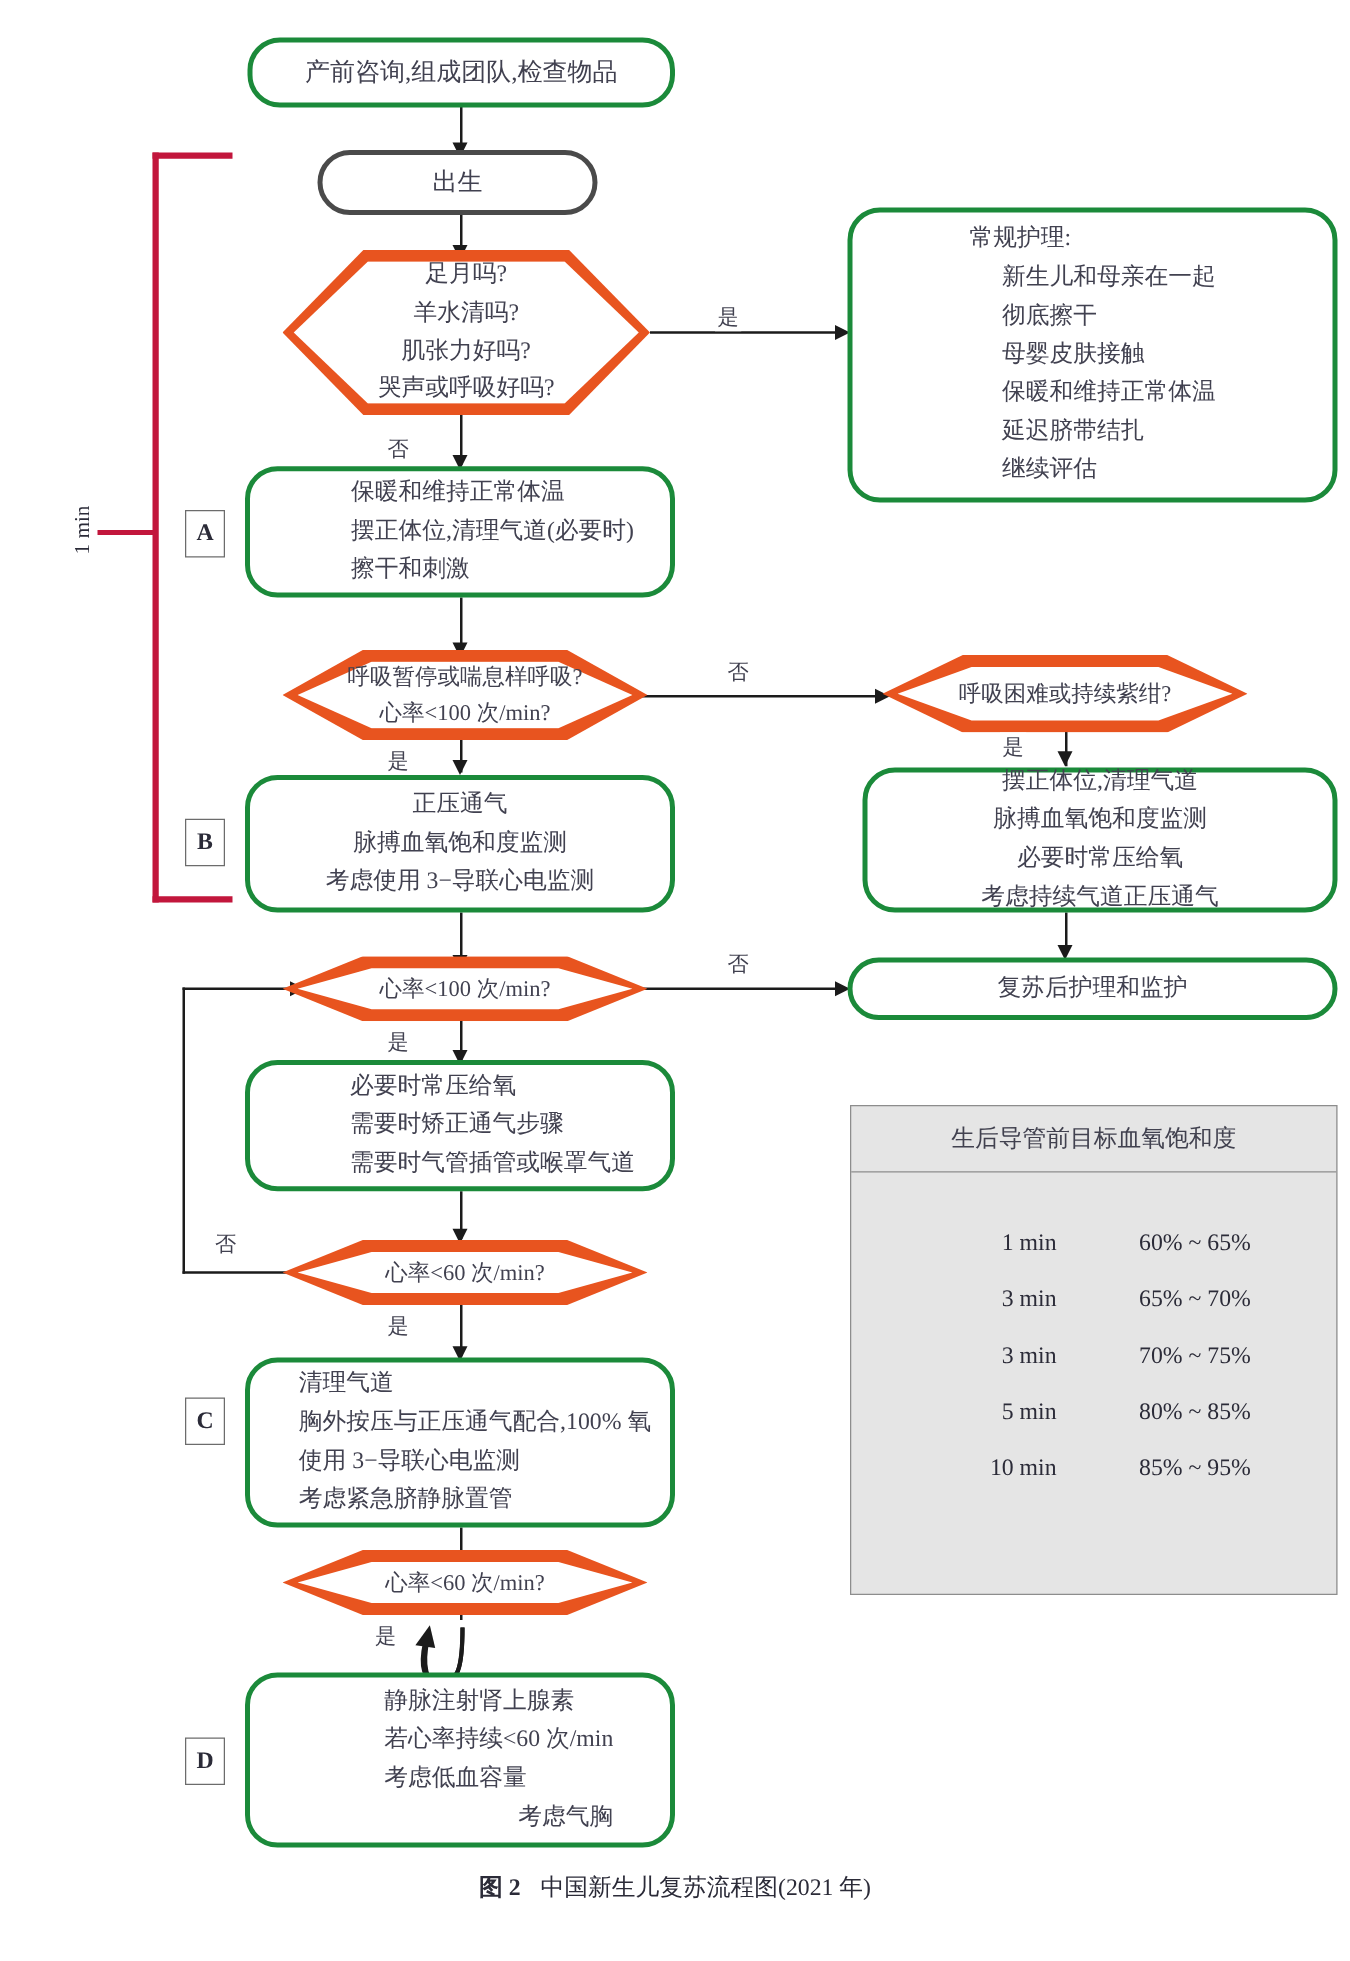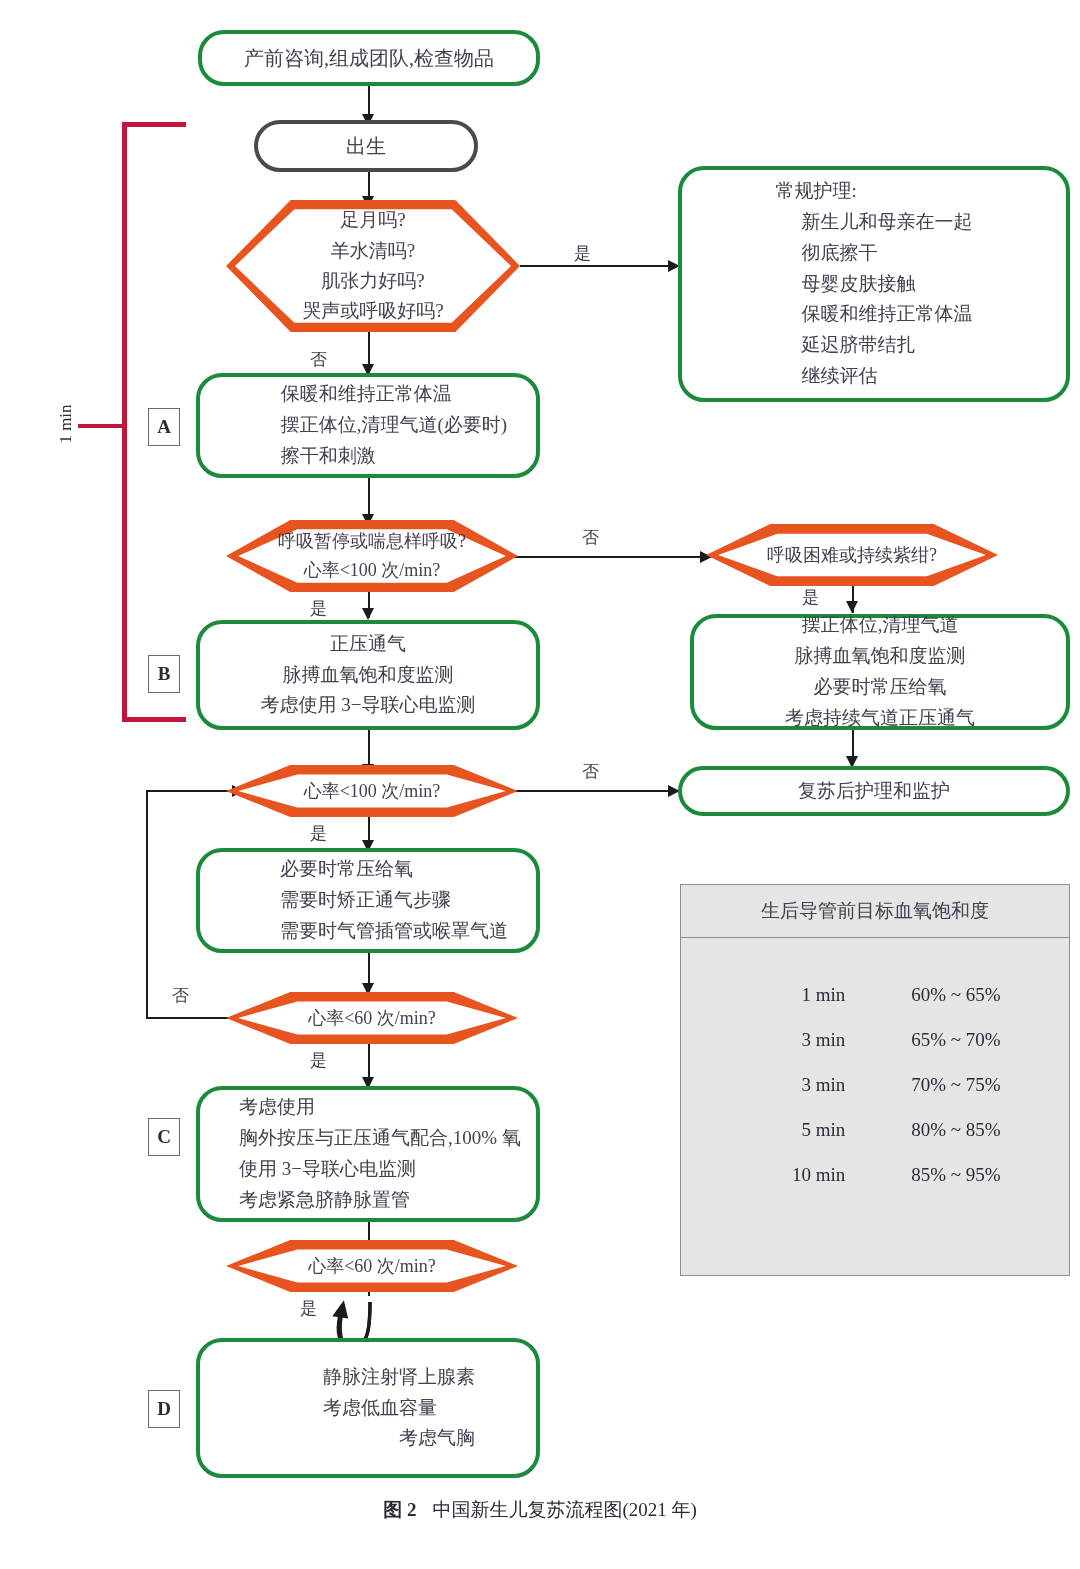--- a/index.html
+++ b/index.html
@@ -300,38 +300,39 @@
   <div class="hex" style="left:226px;top:992px;width:292px;height:52px;">
     <div class="hx-line"></div>
     <div class="hx-inner" style="-webkit-clip-path:polygon(23.5% 11%,76.5% 11%,97.5% 50%,76.5% 89%,23.5% 89%,2.5% 50%);"></div>
     <div class="hx-label" style="font-size:18px;">
       <div>心率&lt;60 次/min?</div>
     </div>
   </div>
 
   <div class="node proc" style="left:196px;top:1086px;width:344px;height:136px;">
     <div style="text-align:left;font-size:19px;line-height:1.66;">
-      <div class="ln" style="padding-left:24px;">考虑使用</div>
+      <div class="ln" style="padding-left:24px;">清理气道</div>
       <div class="ln" style="padding-left:24px;">胸外按压与正压通气配合,100% 氧</div>
       <div class="ln" style="padding-left:24px;">使用 3−导联心电监测</div>
       <div class="ln" style="padding-left:24px;">考虑紧急脐静脉置管</div>
     </div>
   </div>
 
   <div class="hex" style="left:226px;top:1240px;width:292px;height:52px;">
     <div class="hx-line"></div>
     <div class="hx-inner" style="-webkit-clip-path:polygon(23.5% 11%,76.5% 11%,97.5% 50%,76.5% 89%,23.5% 89%,2.5% 50%);"></div>
     <div class="hx-label" style="font-size:18px;">
       <div>心率&lt;60 次/min?</div>
     </div>
   </div>
 
   <div class="node proc" style="left:196px;top:1338px;width:344px;height:140px;">
     <div style="text-align:left;font-size:19px;line-height:1.66;">
       <div class="ln" style="padding-left:62px;">静脉注射肾上腺素</div>
+      <div class="ln" style="padding-left:62px;">若心率持续&lt;60 次/min</div>
       <div class="ln" style="padding-left:62px;">考虑低血容量</div>
       <div class="ln" style="padding-left:62px;text-align:right;">考虑气胸</div>
     </div>
   </div>
 
   <div class="edge-label" style="left:572px;top:242px;">是</div>
   <div class="edge-label" style="left:308px;top:348px;">否</div>
   <div class="edge-label" style="left:580px;top:526px;">否</div>
   <div class="edge-label" style="left:308px;top:597px;">是</div>
   <div class="edge-label" style="left:800px;top:586px;">是</div>

